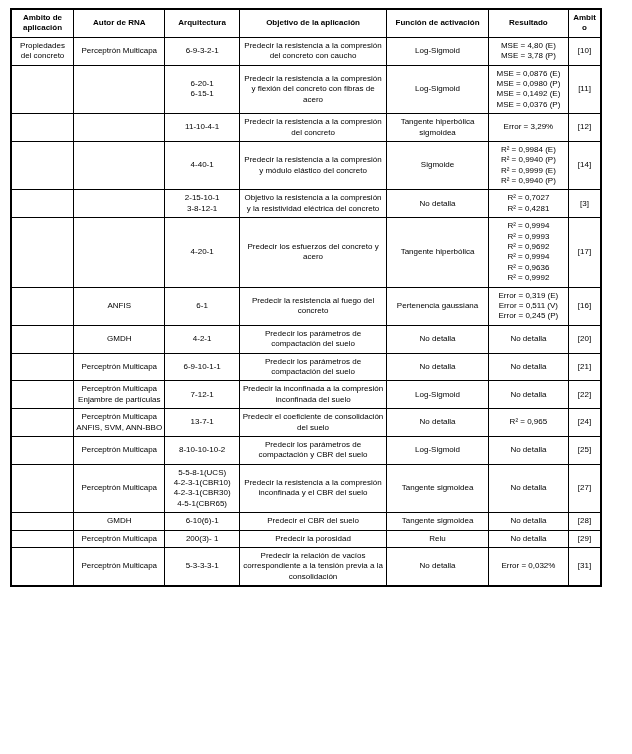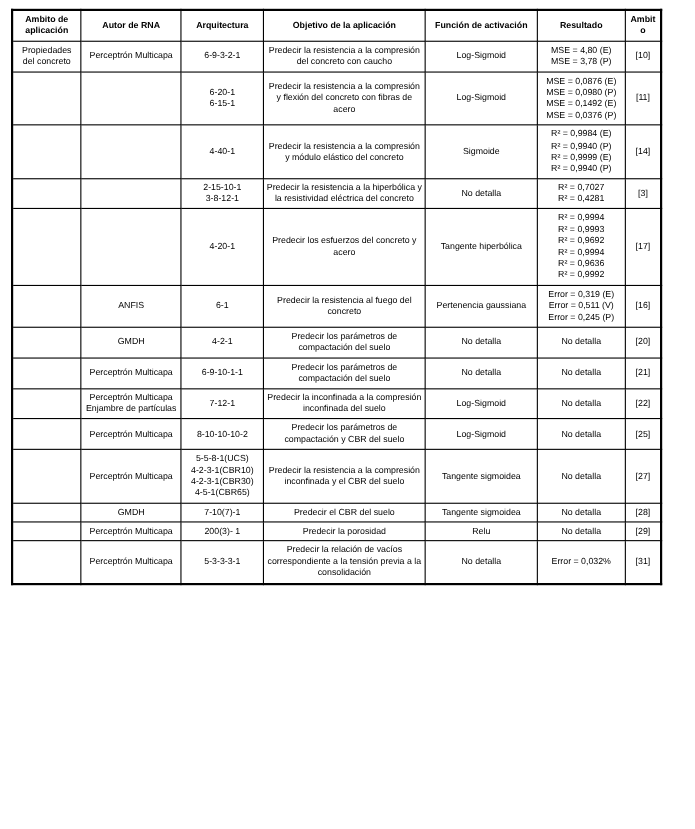--- a/index.html
+++ b/index.html
@@ -89,41 +89,50 @@
 6-15-1</td>
     <td>Predecir la resistencia a la compresión y flexión del concreto con fibras de acero</td>
     <td>Log-Sigmoid</td>
     <td>MSE = 0,0876 (E)
 MSE = 0,0980 (P)
 MSE = 0,1492 (E)
 MSE = 0,0376 (P)</td>
     <td>[11]</td>
   </tr>
 
+  <tr>
+    <td></td>
+    <td></td>
+    <td>11-10-4-1</td>
+    <td>Predecir la resistencia a la compresión del concreto</td>
+    <td>Tangente hiperbólica sigmoidea</td>
+    <td>Error = 3,29%</td>
+    <td>[12]</td>
+  </tr>
 
 
   <tr>
     <td></td>
     <td></td>
     <td>4-40-1</td>
     <td>Predecir la resistencia a la compresión y módulo elástico del concreto</td>
     <td>Sigmoide</td>
     <td>R² = 0,9984 (E)
 R² = 0,9940 (P)
 R² = 0,9999 (E)
 R² = 0,9940 (P)</td>
     <td>[14]</td>
   </tr>
 
   <tr>
     <td></td>
     <td></td>
     <td>2-15-10-1
 3-8-12-1</td>
-    <td>Predecir la resistencia a la hiperbólica y la resistividad eléctrica del concreto</td>
+    <td>Objetivo la resistencia a la compresión y la resistividad eléctrica del concreto</td>
     <td>No detalla</td>
     <td>R² = 0,7027
 R² = 0,4281</td>
     <td>[3]</td>
   </tr>
 
   <tr>
     <td></td>
     <td></td>
     <td>4-20-1</td>
@@ -174,20 +183,29 @@
   <tr>
     <td></td>
     <td>Perceptrón Multicapa Enjambre de partículas</td>
     <td>7-12-1</td>
     <td>Predecir la inconfinada a la compresión inconfinada del suelo</td>
     <td>Log-Sigmoid</td>
     <td>No detalla</td>
     <td>[22]</td>
   </tr>
 
+  <tr>
+    <td></td>
+    <td>Perceptrón Multicapa ANFIS, SVM, ANN-BBO</td>
+    <td>13-7-1</td>
+    <td>Predecir el coeficiente de consolidación del suelo</td>
+    <td>No detalla</td>
+    <td>R² = 0,965</td>
+    <td>[24]</td>
+  </tr>
 
   <tr>
     <td></td>
     <td>Perceptrón Multicapa</td>
     <td>8-10-10-10-2</td>
     <td>Predecir los parámetros de compactación y CBR del suelo</td>
     <td>Log-Sigmoid</td>
     <td>No detalla</td>
     <td>[25]</td>
   </tr>
@@ -201,21 +219,21 @@
 4-5-1(CBR65)</td>
     <td>Predecir la resistencia a la compresión inconfinada y el CBR del suelo</td>
     <td>Tangente sigmoidea</td>
     <td>No detalla</td>
     <td>[27]</td>
   </tr>
 
   <tr>
     <td></td>
     <td>GMDH</td>
-    <td>7-10(7)-1</td>
+    <td>6-10(6)-1</td>
     <td>Predecir el CBR del suelo</td>
     <td>Tangente sigmoidea</td>
     <td>No detalla</td>
     <td>[28]</td>
   </tr>
 
   <tr>
     <td></td>
     <td>Perceptrón Multicapa</td>
     <td>200(3)- 1</td>

